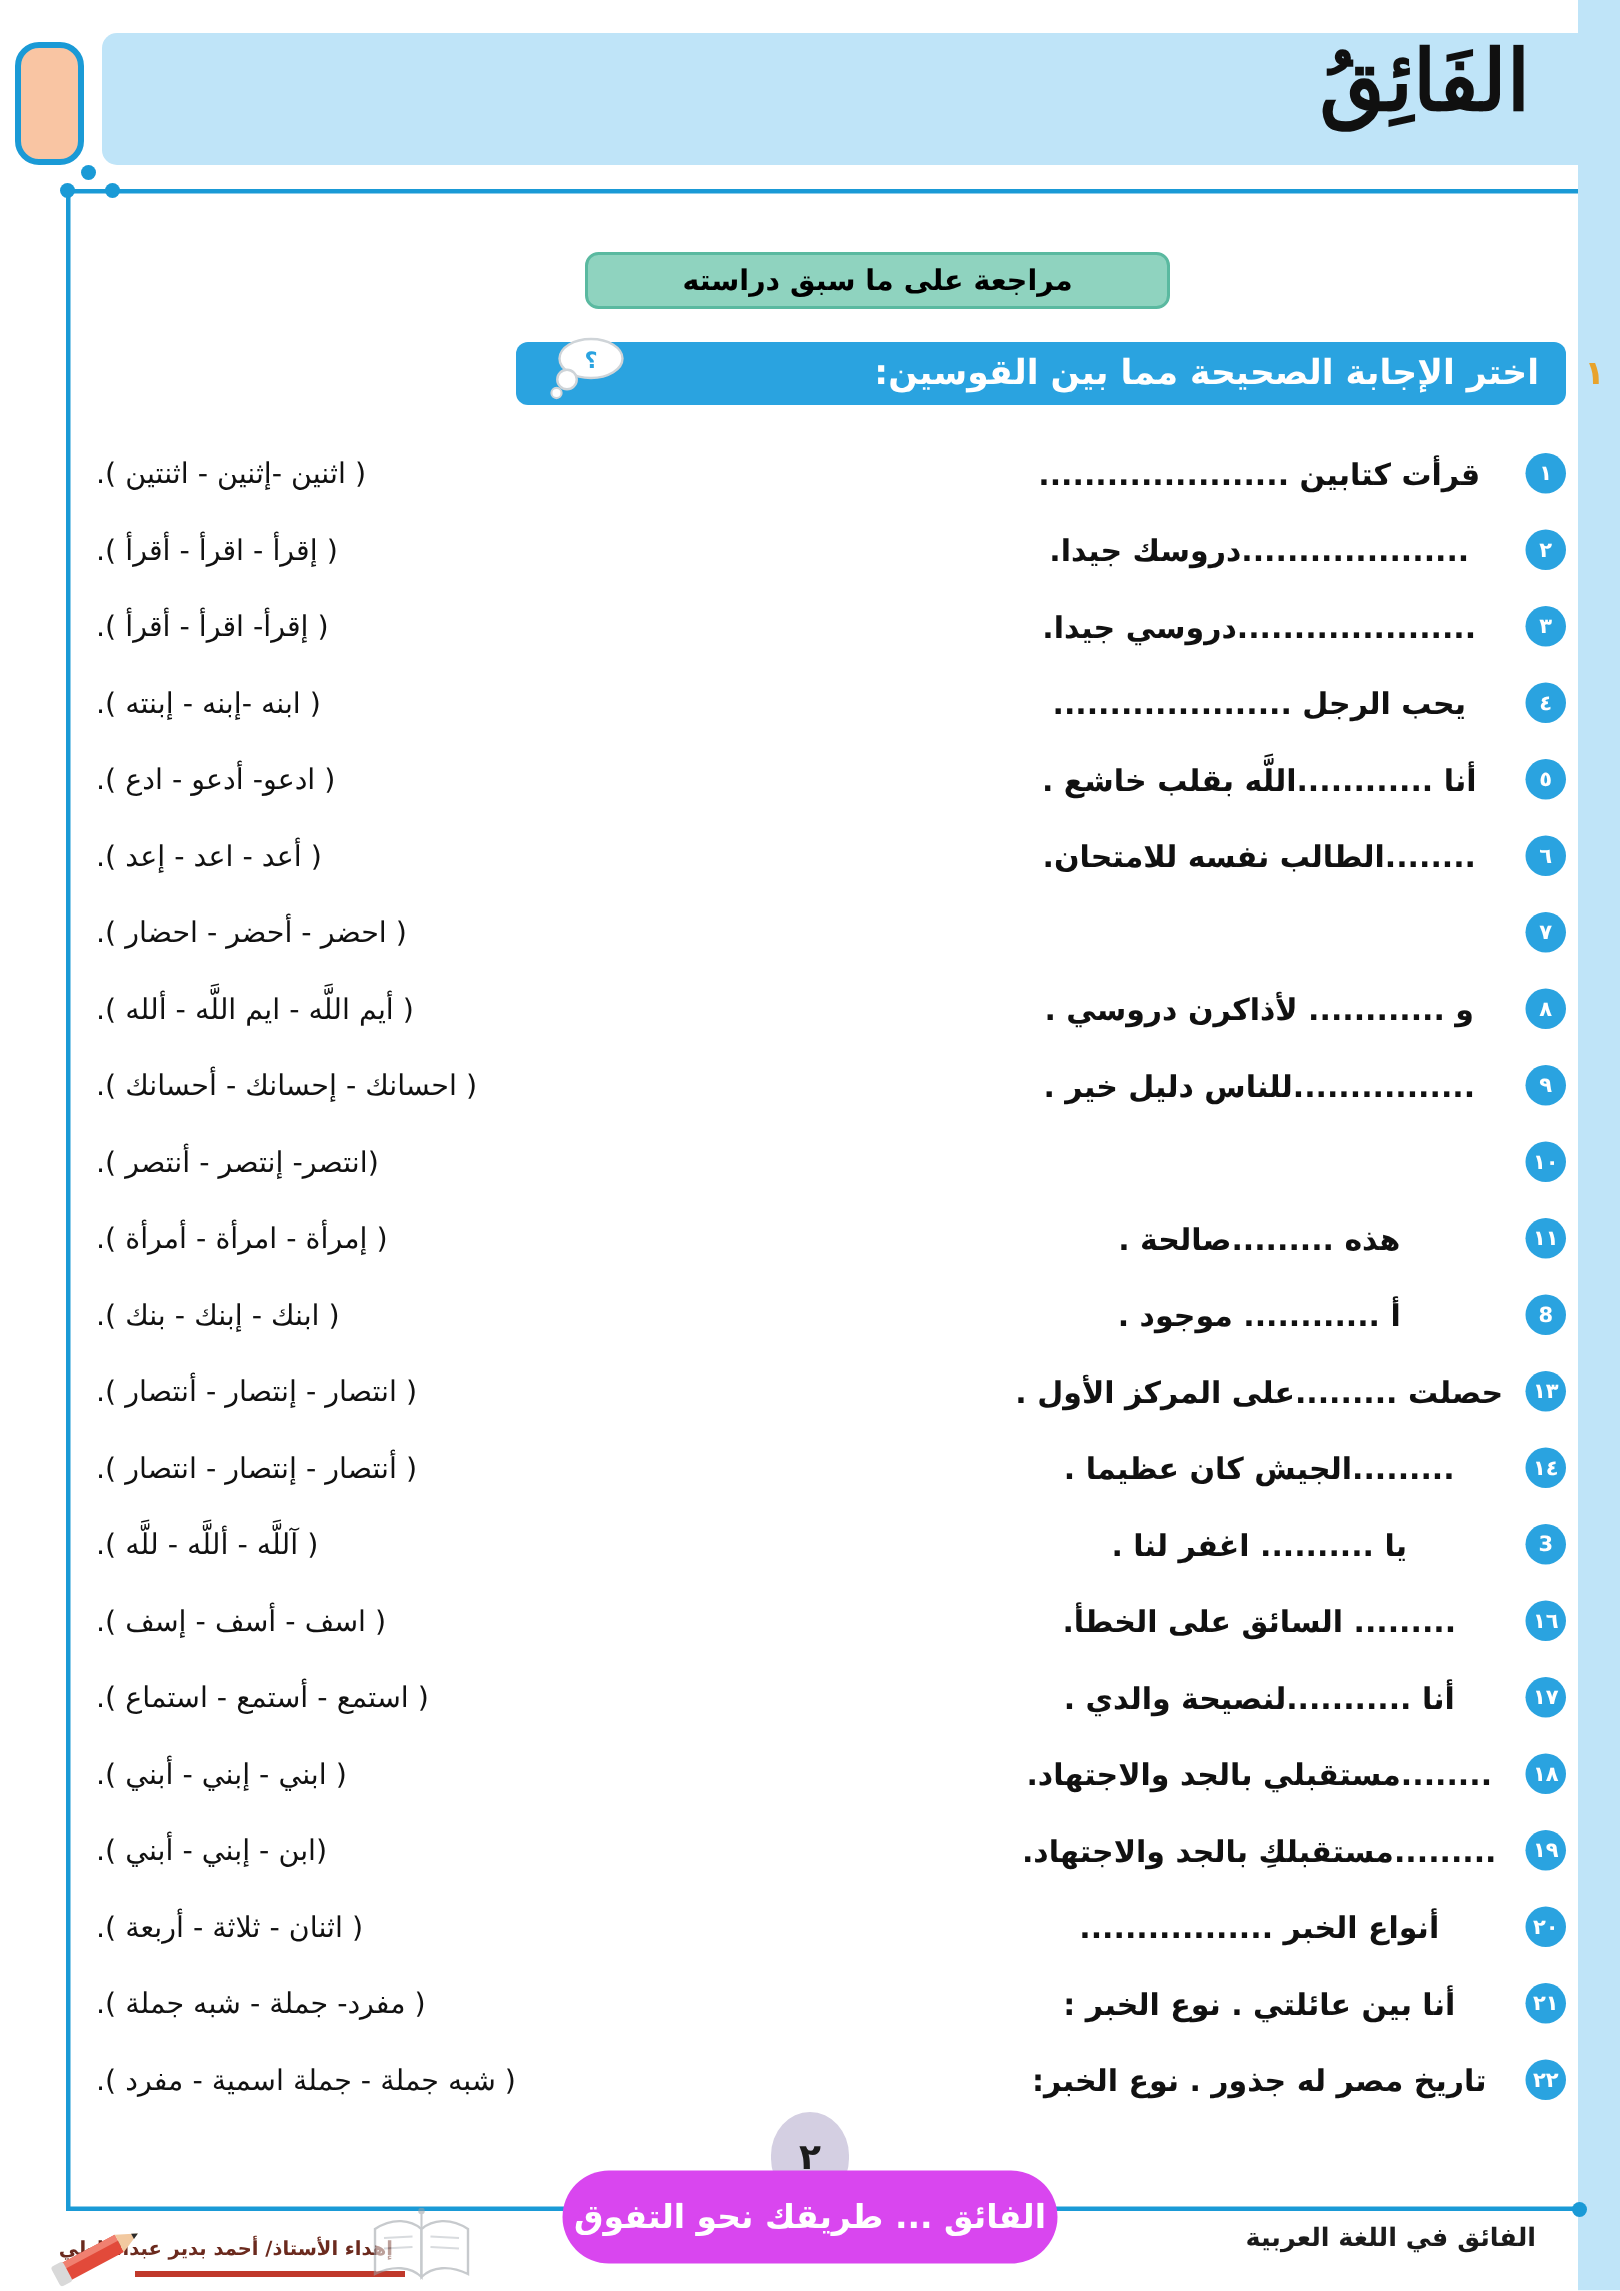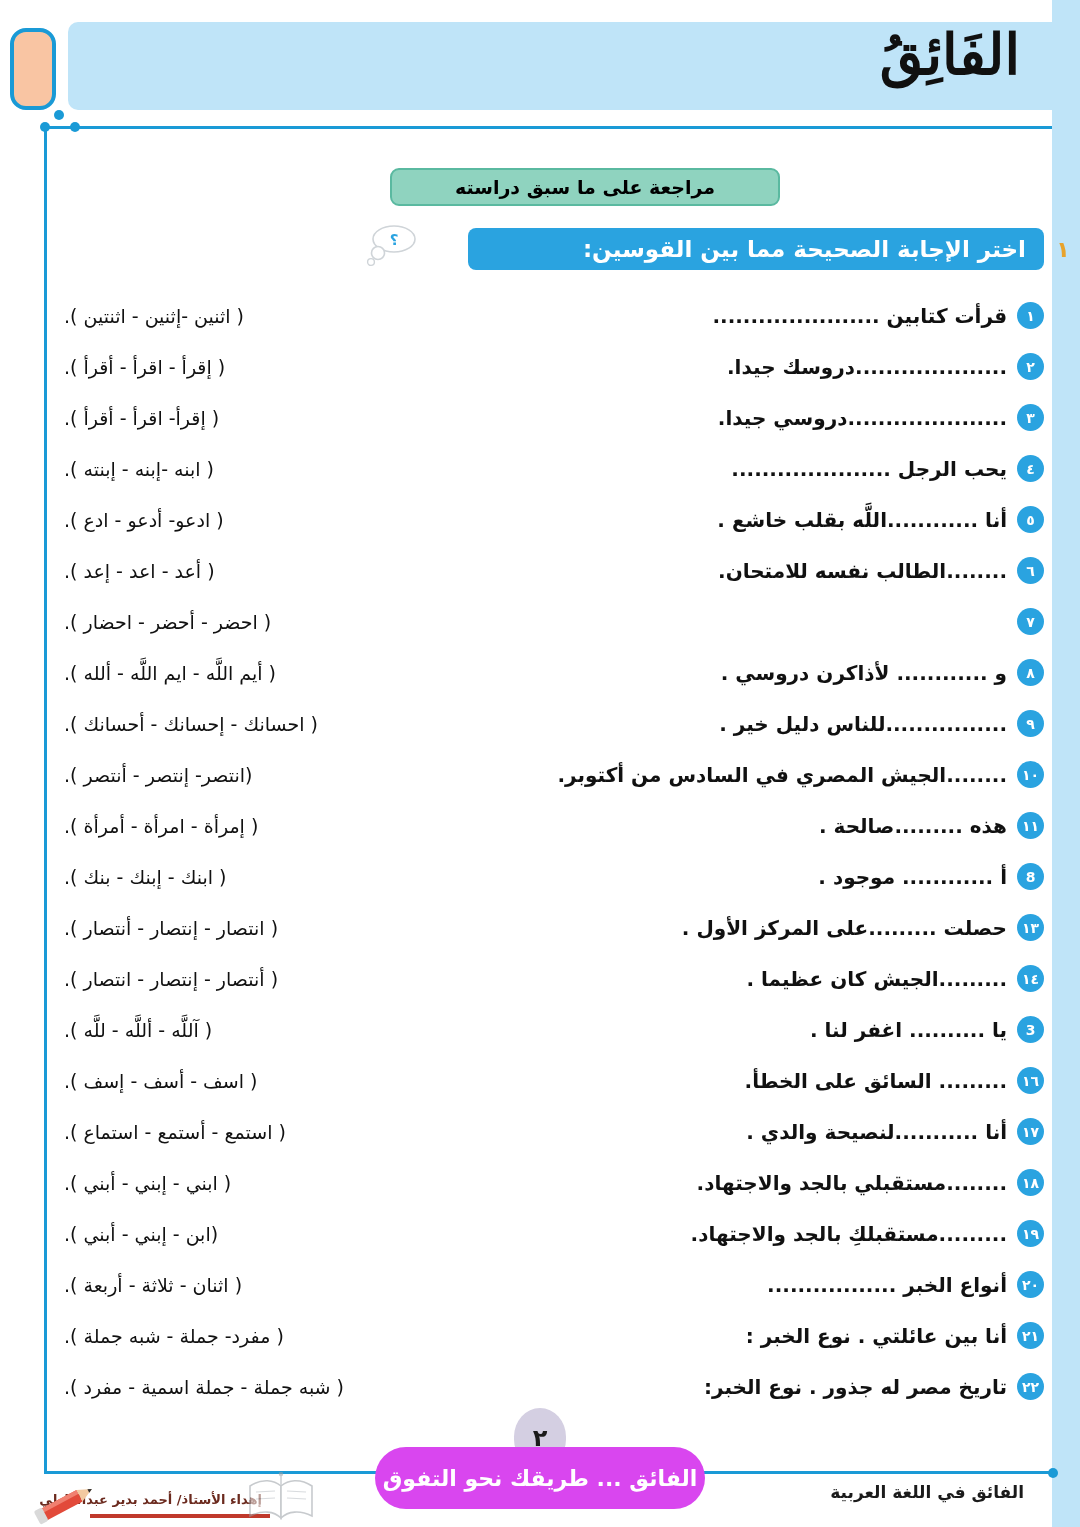--- a/index.html
+++ b/index.html
@@ -120,21 +120,21 @@
     justify-content: center;
     color: #000000;
     font-size: 19px;
     font-weight: 700;
   }
 
   .q-banner {
     position: absolute;
     top: 228px;
     right: 36px;
-    width: 576px;
+    width: 700px;
     height: 42px;
     background: #2aa3e0;
     border-radius: 8px;
     box-sizing: border-box;
     display: flex;
     align-items: center;
     padding: 0 18px 0 60px;
     color: #ffffff;
     font-size: 23px;
     font-weight: 700;
@@ -184,21 +184,21 @@
     font-size: 14px;
     font-weight: 700;
     display: flex;
     align-items: center;
     justify-content: center;
     margin-left: 10px;
   }
   .stem {
     flex: 0 0 auto;
     width: 335px;
-    text-align: right;
+    text-align: center;
     font-size: 20px;
     font-weight: 700;
     color: #111111;
     white-space: nowrap;
     direction: rtl;
   }
   .spacer { flex: 1 1 auto; }
   .choices {
     flex: 0 0 auto;
     text-align: right;
@@ -372,21 +372,20 @@
       <div class="choices">( أيم اللَّه - ايم اللَّه - ألله ).</div>
     </div>
     <div class="row">
       <div class="badge">٩</div>
       <div class="stem">................للناس دليل خير .</div>
       <div class="spacer"></div>
       <div class="choices">( احسانك - إحسانك - أحسانك ).</div>
     </div>
     <div class="row">
       <div class="badge">١٠</div>
-      <div class="stem">........الجيش المصري في السادس من أكتوبر.</div>
       <div class="spacer"></div>
       <div class="choices">(انتصر- إنتصر - أنتصر ).</div>
     </div>
     <div class="row">
       <div class="badge">١١</div>
       <div class="stem">هذه .........صالحة .</div>
       <div class="spacer"></div>
       <div class="choices">( إمرأة - امرأة - أمرأة ).</div>
     </div>
     <div class="row">

